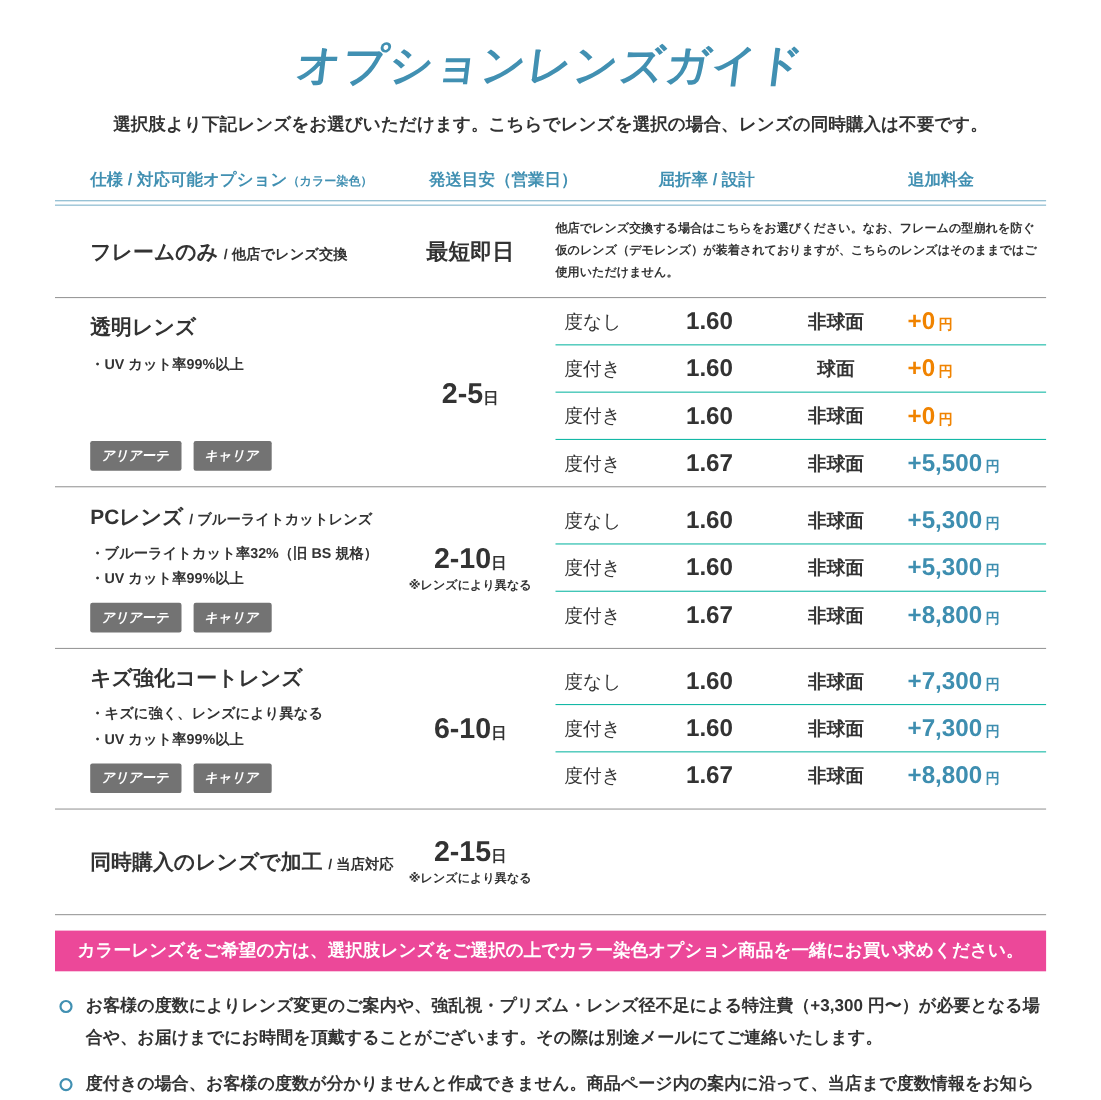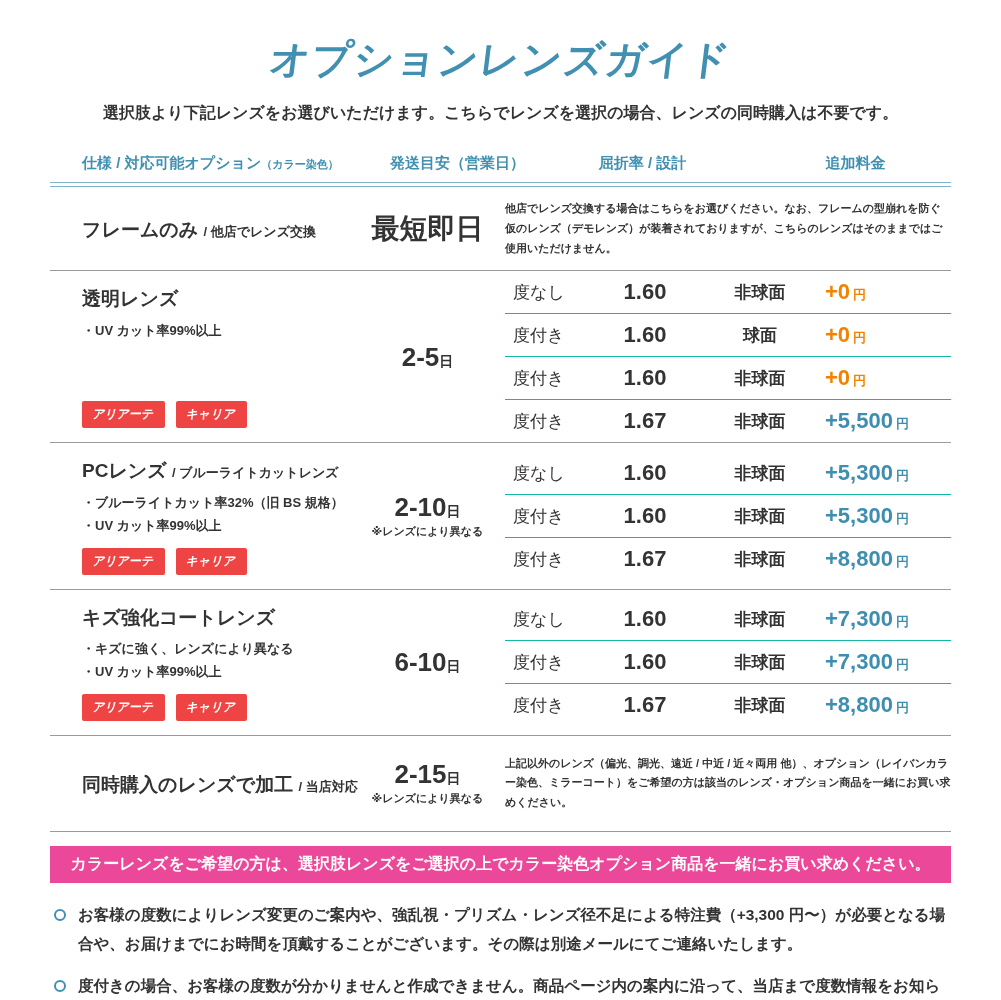--- a/index.html
+++ b/index.html
@@ -28,28 +28,28 @@
 
   
   .row{display:flex;border-bottom:1px solid #9a9a9a;box-sizing:border-box;}
   .col-spec{flex:0 0 320px;box-sizing:border-box;padding:16px 0 14px 32px;display:flex;flex-direction:column;}
   .col-spec.vcenter{justify-content:center;}
   .spec-title{font-size:19px;font-weight:bold;line-height:1.25;}
   .spec-suffix{font-size:13px;font-weight:bold;}
   .bullets{font-size:13px;font-weight:600;margin-top:9px;line-height:1.75;}
   .badges{margin-top:auto;padding-top:10px;}
   .badge{
-    display:inline-block;background:#ef4444;color:#fff;font-size:12px;font-weight:bold;
+    display:inline-block;background:#737373;color:#fff;font-size:12px;font-weight:bold;
     font-style:italic;padding:5px 12px 5px 10px;margin-right:6px;border-radius:2px;
   }
   .col-ship{
     flex:0 0 115px;display:flex;flex-direction:column;align-items:center;
     justify-content:center;text-align:center;
   }
-  .ship-strong{font-size:28px;font-weight:bold;}
+  .ship-strong{font-size:20px;font-weight:bold;}
   .ship-num{font-size:26px;font-weight:bold;line-height:1;}
   .ship-unit{font-size:14px;}
   .ship-note{font-size:11px;font-weight:bold;margin-top:4px;}
   .col-note{
     flex:1;margin-left:20px;font-size:11px;font-weight:600;line-height:1.8;
     padding:12px 0;box-sizing:border-box;align-self:center;
   }
   .col-options{flex:1;margin-left:20px;display:flex;flex-direction:column;justify-content:center;}
   .opt-row{display:flex;align-items:center;height:42px;}
   .opt-row + .opt-row{border-top:1px solid #14b8a6;}
@@ -243,21 +243,20 @@
         <span>同時購入のレンズで加工</span>
         <span class="spec-suffix">/ 当店対応</span>
       </div>
     </div>
     <div class="col-ship">
       <div class="ship-num">
         <span>2-15</span><span class="ship-unit">日</span>
       </div>
       <div class="ship-note">※レンズにより異なる</div>
     </div>
-    <div class="col-note">上記以外のレンズ（偏光、調光、遠近 / 中近 / 近々両用 他）、オプション（レイバンカラー染色、ミラーコート）をご希望の方は該当のレンズ・オプション商品を一緒にお買い求めください。</div>
   </div>
 
   <div class="banner">カラーレンズをご希望の方は、選択肢レンズをご選択の上でカラー染色オプション商品を一緒にお買い求めください。</div>
 
   <div class="footnotes">
     <div class="footnote">
       <span class="fn-bullet"></span>
       <span class="fn-text">お客様の度数によりレンズ変更のご案内や、強乱視・プリズム・レンズ径不足による特注費（+3,300 円〜）が必要となる場合や、お届けまでにお時間を頂戴することがございます。その際は別途メールにてご連絡いたします。</span>
     </div>
     <div class="footnote">

